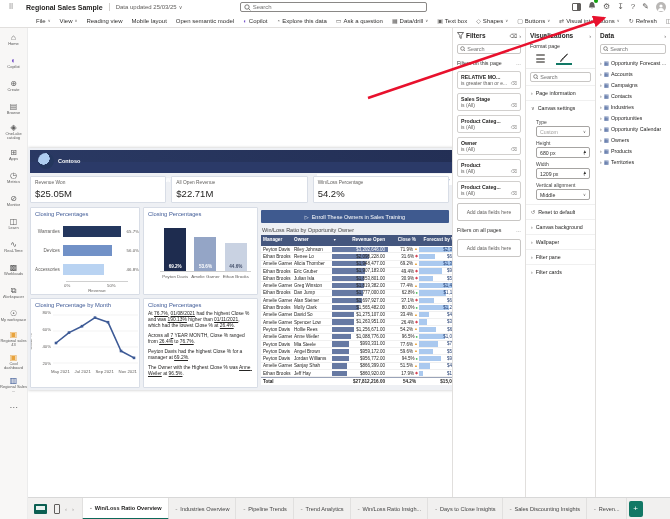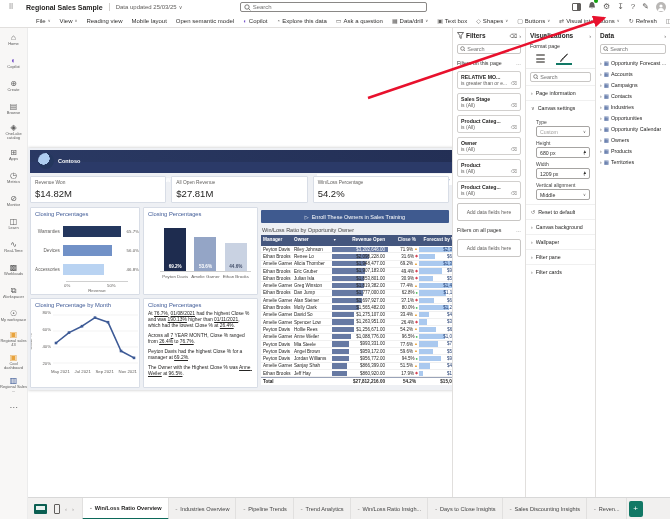--- a/index.html
+++ b/index.html
@@ -425,26 +425,26 @@
               <span class="subtab">Win/Loss Overview</span>
               <span class="subtab">Industries Overview</span>
             </div>
         </div>
       </div>
 
       <div id="kpi-row">
 
           <div class="kpi-card">
             <div class="kpi-label">Revenue Won</div>
-            <div class="kpi-value">$14.82M</div>
+            <div class="kpi-value">$25.05M</div>
           </div>
 
           <div class="kpi-card">
             <div class="kpi-label">All Open Revenue</div>
-            <div class="kpi-value">$27.81M</div>
+            <div class="kpi-value">$22.71M</div>
           </div>
 
           <div class="kpi-card">
             <div class="kpi-label">Win/Loss Percentage</div>
             <div class="kpi-value">54.2%</div>
           </div>
 
         </div>
 
       <div class="vcard" id="hbar-card">

